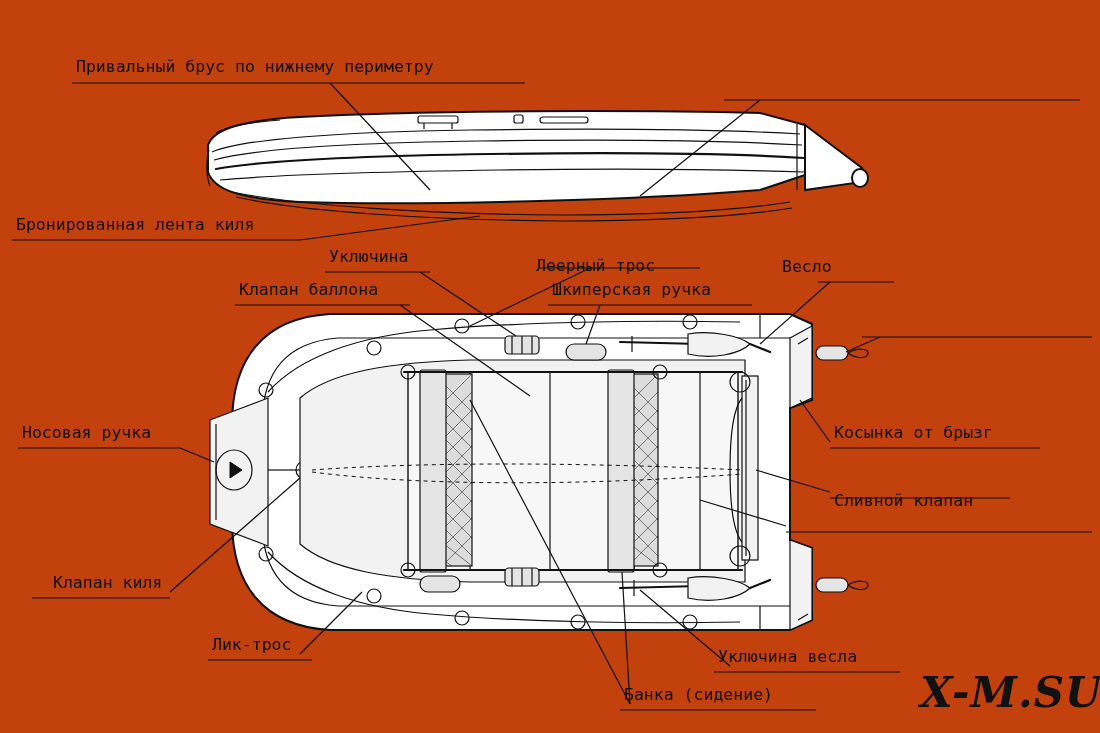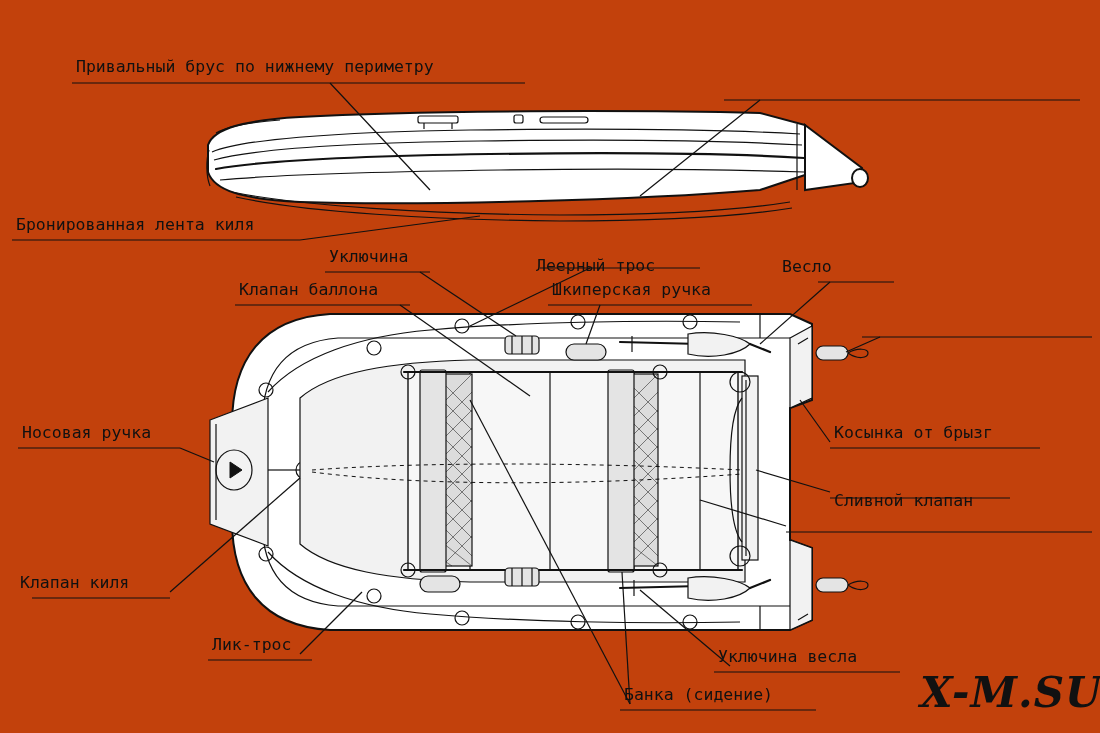--- a/index.html
+++ b/index.html
@@ -252,19 +252,19 @@
   <div class="label" style="left:76px; top:58px;">Привальный брус по нижнему периметру</div>
   <div class="label" style="left:16px; top:216px;">Бронированная лента киля</div>
   <div class="label" style="left:329px; top:248px;">Уключина</div>
   <div class="label" style="left:536px; top:244px;margin-top:13px;">Леерный трос</div>
   <div class="label" style="left:782px; top:258px;">Весло</div>
   <div class="label" style="left:239px; top:281px;">Клапан баллона</div>
   <div class="label" style="left:552px; top:281px;">Шкиперская ручка</div>
   <div class="label" style="left:22px; top:424px;">Носовая ручка</div>
   <div class="label" style="left:834px; top:424px;">Косынка от брызг</div>
   <div class="label" style="left:834px; top:474px;margin-top:18px;">Сливной клапан</div>
-  <div class="label" style="left:20px; top:574px;">Клапан киля</div>
+  <div class="label" style="left:53px; top:574px;">Клапан киля</div>
   <div class="label" style="left:212px; top:636px;">Лик-трос</div>
   <div class="label" style="left:718px; top:648px;">Уключина весла</div>
   <div class="label" style="left:624px; top:686px;">Банка (сидение)</div>
 
   <div class="watermark" style="left:920px; top:668px;">X-M.SU</div>
 </div>
 
 </body></html>

